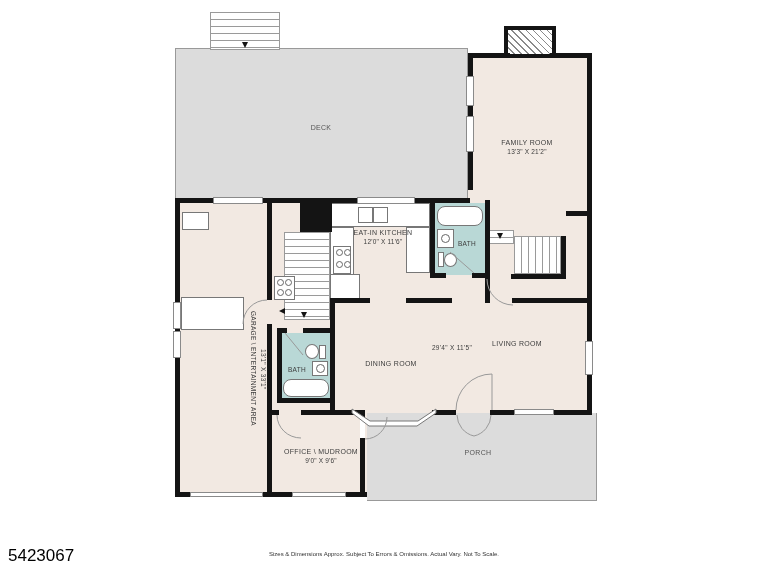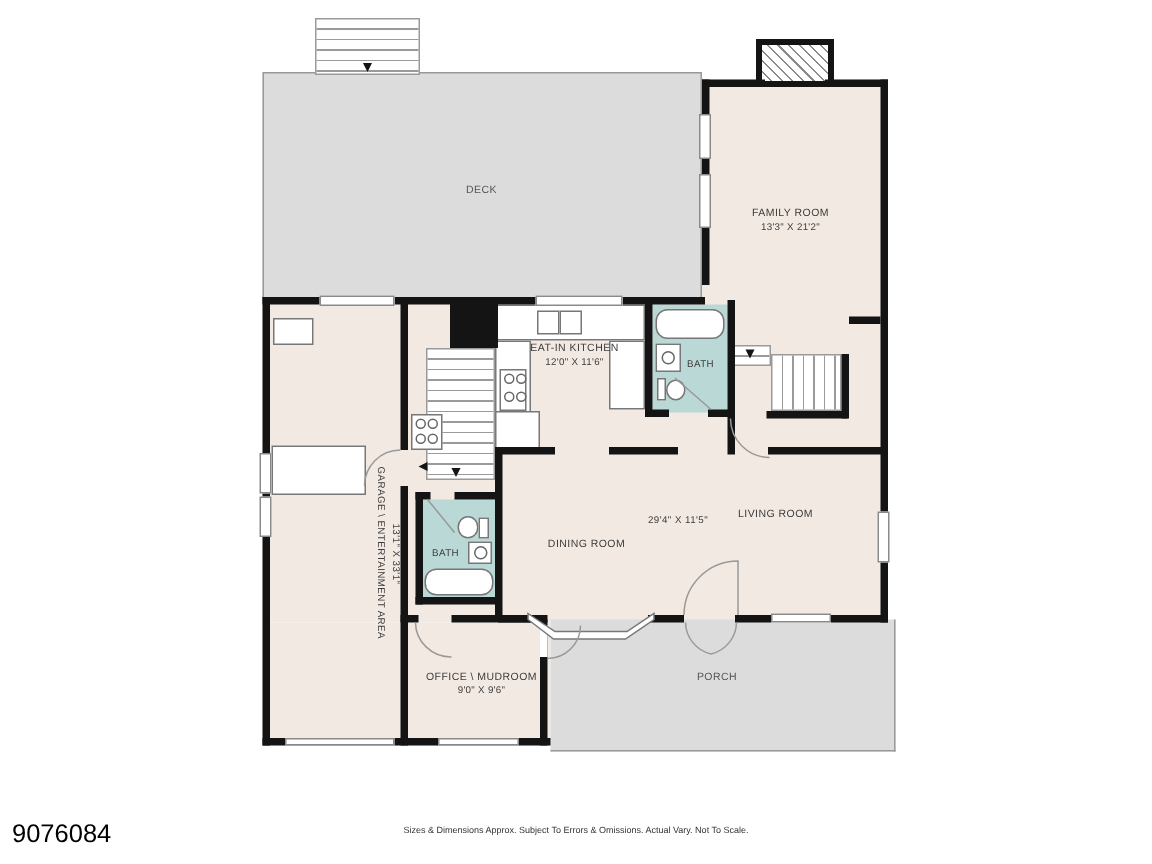--- a/index.html
+++ b/index.html
@@ -209,16 +209,16 @@
 
   <div class="lbl" style="left:517px;top:343px;"><span>LIVING ROOM</span></div>
 
   <div class="lbl" style="left:321px;top:456px;">
     <span>OFFICE \ MUDROOM</span>
     <span class="dims">9'0" X 9'6"</span>
   </div>
 
   <div class="lbl" style="left:478px;top:452px;color:#555;"><span>PORCH</span></div>
 
-  <div class="listing">9076084</div>
+  <div class="listing">5423067</div>
   <div class="disclaimer">Sizes &amp; Dimensions Approx. Subject To Errors &amp; Omissions. Actual Vary. Not To Scale.</div>
 
 </div>
 
 </body></html>

